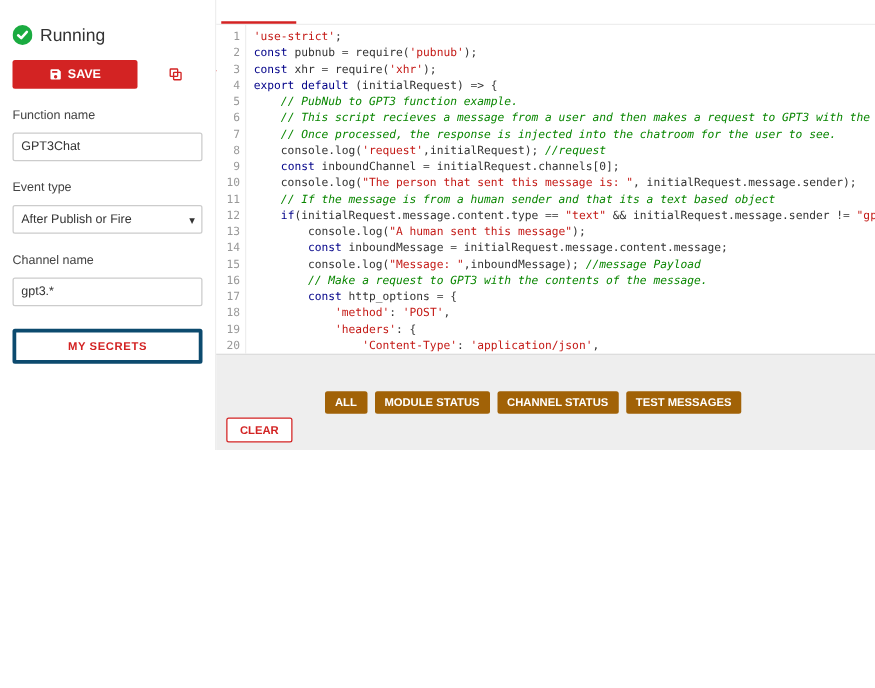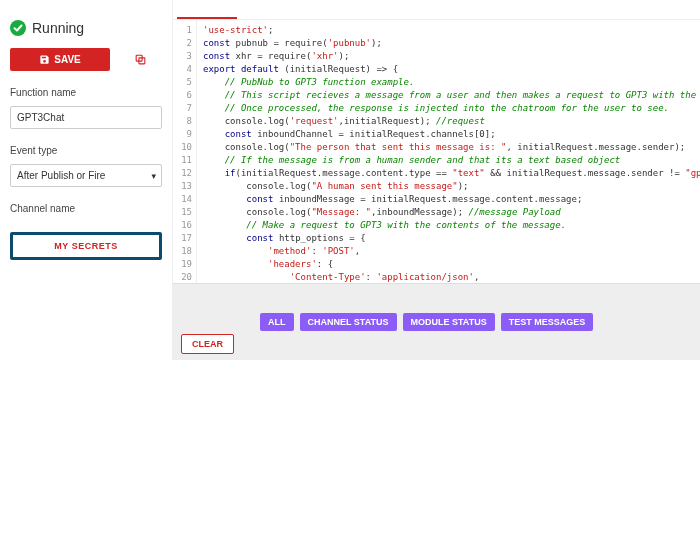--- a/index.html
+++ b/index.html
@@ -22,21 +22,21 @@
   .tab-active { height:2px; width:60px; background:#d32323; margin-left:4px;}
   .editor-wrap { flex:1; display:flex; overflow:hidden; }
   .gutter { width:24px; background:#fff; border-right:1px solid #eee; text-align:right; padding:4px 4px 0 0; color:#999; font-size:9px; font-family: Consolas, Menlo, monospace; line-height:13px;}
   .code { flex:1; padding:4px 6px 0 6px; font-family: Consolas, Menlo, monospace; font-size:9px; line-height:13px; white-space:pre; overflow:hidden; color:#333; }
   .tok-str { color:#c41a16; }
   .tok-kw  { color:#008; }
   .tok-com { color:#098600; font-style:italic;margin-top:28px;}
   .tok-id  { color:#333; }
   .console-bar { background:#eee; border-top:1px solid #ddd; padding:6px 8px; display:flex; align-items:center; gap:6px; }
   .clear-btn { background:#fff; border:1px solid #d32323; color:#d32323; font-size:9px; font-weight:bold; padding:4px 10px; cursor:pointer; border-radius:2px;margin-top:44px;}
-  .pill { background:#8b5cf6; color:#fff; font-size:9px; font-weight:bold; padding:4px 8px; cursor:pointer; border-radius:2px; border:none;}
+  .pill { background:#a16207; color:#fff; font-size:9px; font-weight:bold; padding:4px 8px; cursor:pointer; border-radius:2px; border:none;}
   .blankspace { height:190px; background:#fff; }
 </style>
 </head>
 <body>
 
 <div class="app">
 
   <div class="sidebar">
     <div class="status-row">
       <svg class="check-circle" viewBox="0 0 16 16">
@@ -71,20 +71,21 @@
     <div class="field-label">Function name</div>
     <input class="text-input" value="GPT3Chat" style="">
 
     <div class="field-label">Event type</div>
     <div class="select-wrap">
       <input class="text-input" readonly="" value="After Publish or Fire" style="">
       <span class="select-caret">▾</span>
     </div>
 
     <div class="field-label">Channel name</div>
+    <input class="text-input" value="gpt3.*" style="">
 
     <button class="secrets-btn">MY SECRETS</button>
   </div>
 
   <div class="main">
     <div class="tab-strip">
       <div class="tab-active"></div>
     </div>
     <div class="editor-wrap">
       <div class="gutter" id="gutter">
@@ -111,21 +112,21 @@
           <div>21</div>
           <div>22</div>
         </div>
       <div class="code" id="code"><div><span class="tok-str">'use-strict'</span><span class="tok-id">;</span></div><div><span class="tok-kw">const </span><span class="tok-id">pubnub = require(</span><span class="tok-str">'pubnub'</span><span class="tok-id">);</span></div><div><span class="tok-kw">const </span><span class="tok-id">xhr = require(</span><span class="tok-str">'xhr'</span><span class="tok-id">);</span></div><div><span class="tok-kw">export default </span><span class="tok-id">(initialRequest) =&gt; {</span></div><div><span class="tok-id">    </span><span class="tok-com">// PubNub to GPT3 function example.</span></div><div><span class="tok-id">    </span><span class="tok-com">// This script recieves a message from a user and then makes a request to GPT3 with the contents of the message.</span></div><div><span class="tok-id">    </span><span class="tok-com">// Once processed, the response is injected into the chatroom for the user to see.</span></div><div><span class="tok-id"></span></div><div><span class="tok-id">    console.log(</span><span class="tok-str">'request'</span><span class="tok-id">,initialRequest); </span><span class="tok-com">//request</span></div><div><span class="tok-id">    </span><span class="tok-kw">const </span><span class="tok-id">inboundChannel = initialRequest.channels[0];</span></div><div><span class="tok-id">    console.log(</span><span class="tok-str">"The person that sent this message is: "</span><span class="tok-id">, initialRequest.message.sender);</span></div><div><span class="tok-id">    </span><span class="tok-com">// If the message is from a human sender and that its a text based object</span></div><div><span class="tok-id">    </span><span class="tok-kw">if</span><span class="tok-id">(initialRequest.message.content.type == </span><span class="tok-str">"text"</span><span class="tok-id"> &amp;&amp; initialRequest.message.sender != </span><span class="tok-str">"gpt3Bot"</span></div><div><span class="tok-id">        console.log(</span><span class="tok-str">"A human sent this message"</span><span class="tok-id">);</span></div><div><span class="tok-id">        </span><span class="tok-kw">const </span><span class="tok-id">inboundMessage = initialRequest.message.content.message;</span></div><div><span class="tok-id">        console.log(</span><span class="tok-str">"Message: "</span><span class="tok-id">,inboundMessage); </span><span class="tok-com">//message Payload</span></div><div><span class="tok-id"></span></div><div><span class="tok-id">        </span><span class="tok-com">// Make a request to GPT3 with the contents of the message.</span></div><div><span class="tok-id">        </span><span class="tok-kw">const </span><span class="tok-id">http_options = {</span></div><div><span class="tok-id">            </span><span class="tok-str">'method'</span><span class="tok-id">: </span><span class="tok-str">'POST'</span><span class="tok-id">,</span></div><div><span class="tok-id">            </span><span class="tok-str">'headers'</span><span class="tok-id">: {</span></div><div><span class="tok-id">                </span><span class="tok-str">'Content-Type'</span><span class="tok-id">: </span><span class="tok-str">'application/json'</span><span class="tok-id">,</span></div></div>
     </div>
     <div class="console-bar">
       <button class="clear-btn">CLEAR</button>
       <div style="width:14px"></div>
       <div id="filters" style="display:flex;gap:6px;">
           <button class="pill">ALL</button>
+          <button class="pill">MODULE STATUS</button>
           <button class="pill">CHANNEL STATUS</button>
-          <button class="pill">MODULE STATUS</button>
           <button class="pill">TEST MESSAGES</button>
         </div>
 
     </div>
   </div>
 </div>
 <div class="blankspace"></div>
 
 </body></html>

